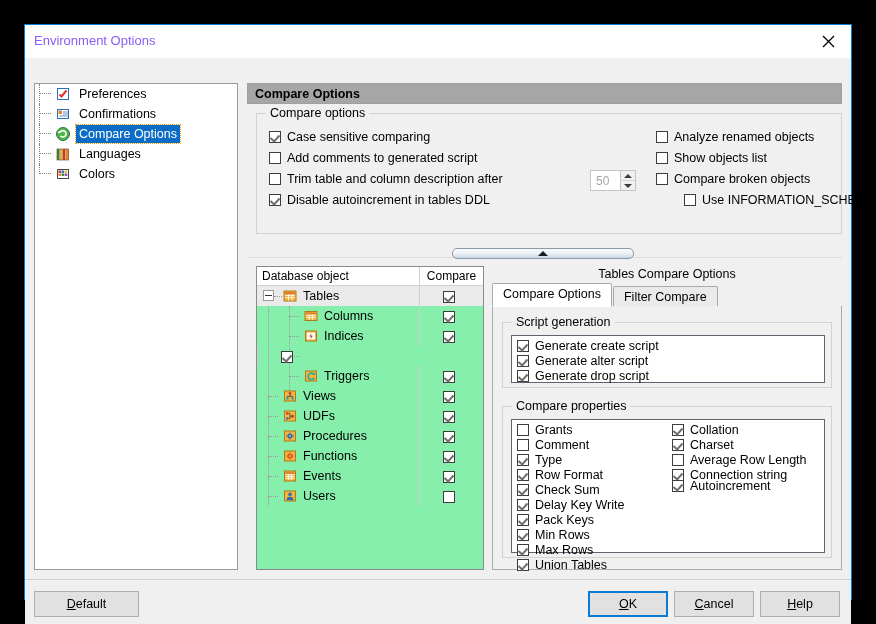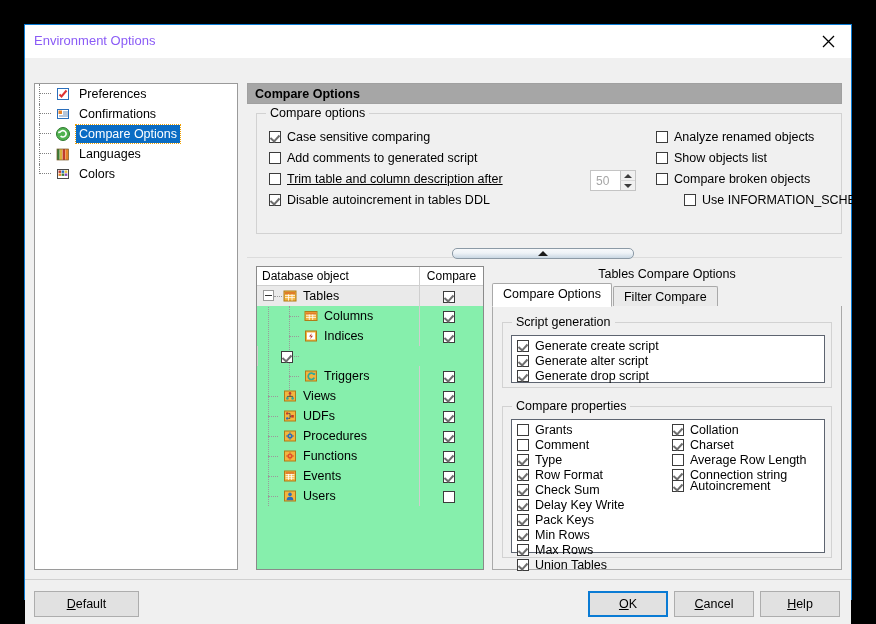--- a/index.html
+++ b/index.html
@@ -223,21 +223,21 @@
           <span class="glegend">Compare options</span>
 
           <label class="cb" style="left:12px;top:16px;">
             <span class="box on"></span>
             <span class="cb-lbl">Case sensitive comparing</span>
           </label>
           <label class="cb" style="left:12px;top:37px;">
             <span class="box"></span>
             <span class="cb-lbl">Add comments to generated script</span>
           </label>
-          <label class="cb" style="left:12px;top:58px;text-decoration:underline;">
+          <label class="cb" style="left:12px;top:58px;">
             <span class="box"></span>
             <span class="cb-lbl">Trim table and column description after</span>
           </label>
           <label class="cb" style="left:12px;top:79px;">
             <span class="box on"></span>
             <span class="cb-lbl">Disable autoincrement in tables DDL</span>
           </label>
 
           <div class="spin" style="left:333px;top:56px;">
             <span class="val">50</span>

